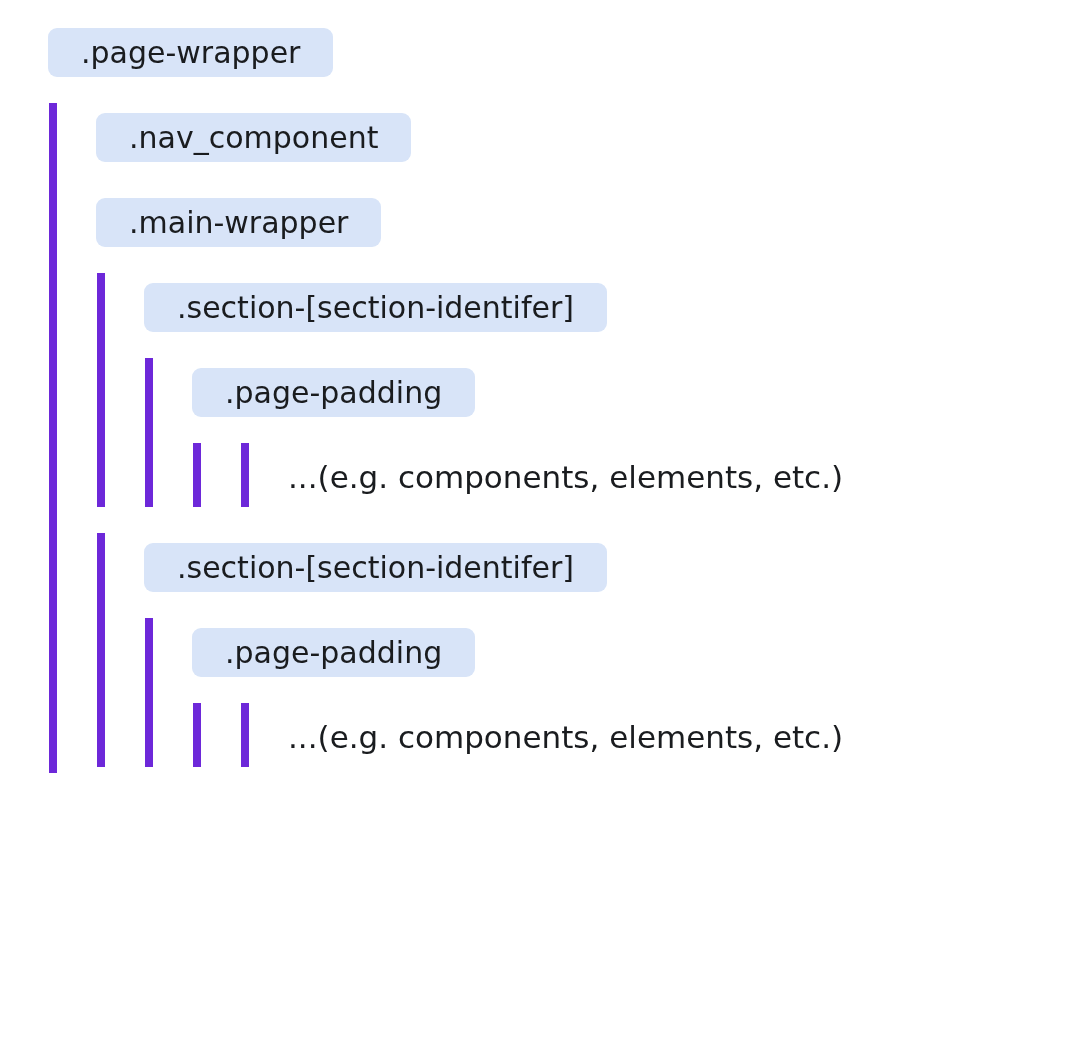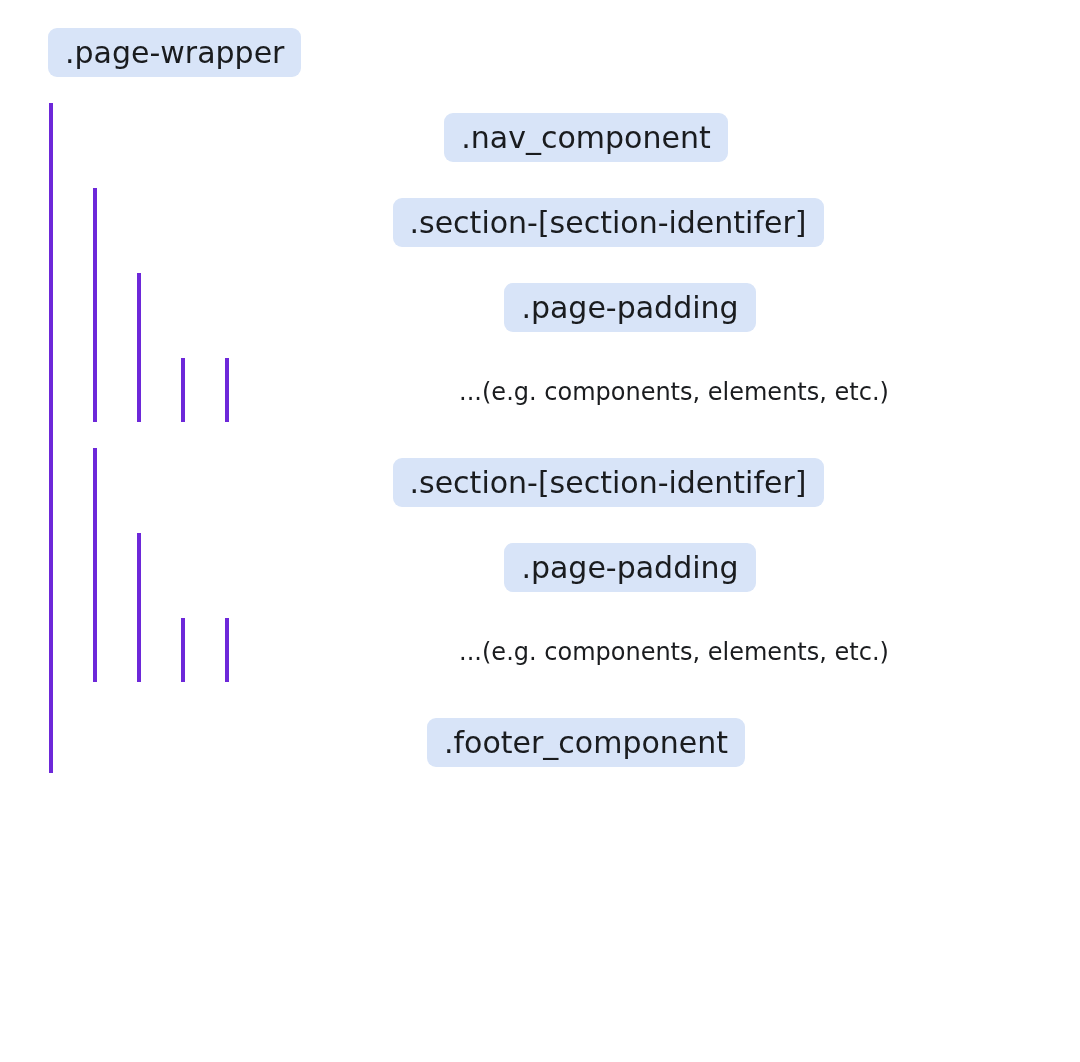--- a/index.html
+++ b/index.html
@@ -23,44 +23,43 @@
   }
   .row:last-child {
     margin-bottom: 0;
   }
   .badge {
     display: inline-block;
     background: #d8e4f8;
     color: #1a1c1f;
     font-size: 30px;
     line-height: 35px;
-    padding: 7px 17px;
+    padding: 7px 33px;
     border-radius: 9px;
     white-space: nowrap;
   }
   .branch {
     margin-left: 1px;
-    border-left: 4px solid #6d28d9;
+    border-left: 8px solid #6d28d9;
     padding-left: 39px;
     margin-top: -10px;
     padding-top: 10px;
     margin-bottom: 36px;
-    text-align: center;
   }
   .branch:last-child {
     margin-bottom: 0;
   }
   .branch.root-children {
     padding-bottom: 6px;
   }
   .branch.leaf-pad {
     padding-bottom: 12px;
   }
   .note {
-    font-size: 24px;
+    font-size: 31px;
     line-height: 35px;
     color: #1a1c1f;
     margin: 7px 0 0 0;
     white-space: nowrap;
   }
 </style>
 </head>
 <body>
 
 <div class="stage">
@@ -69,20 +68,23 @@
     <div class="row">
       <span class="badge">.page-wrapper</span>
     </div>
 
     <div class="branch root-children">
 
       <div class="row">
         <span class="badge">.nav_component</span>
       </div>
 
+      <div class="row">
+        <span class="badge">.main-wrapper</span>
+      </div>
 
       <div class="branch">
         <div class="row">
           <span class="badge">.section-[section-identifer]</span>
         </div>
         <div class="branch">
           <div class="row">
             <span class="badge">.page-padding</span>
           </div>
           <div class="branch">
@@ -102,19 +104,16 @@
             <span class="badge">.page-padding</span>
           </div>
           <div class="branch">
             <div class="branch leaf-pad">
               <div class="note">...(e.g. components, elements, etc.)</div>
             </div>
           </div>
         </div>
       </div>
 
-      <div class="row">
-        <span class="badge">.footer_component</span>
-      </div>
 
     </div>
   </div>
 </div>
 
 </body></html>

